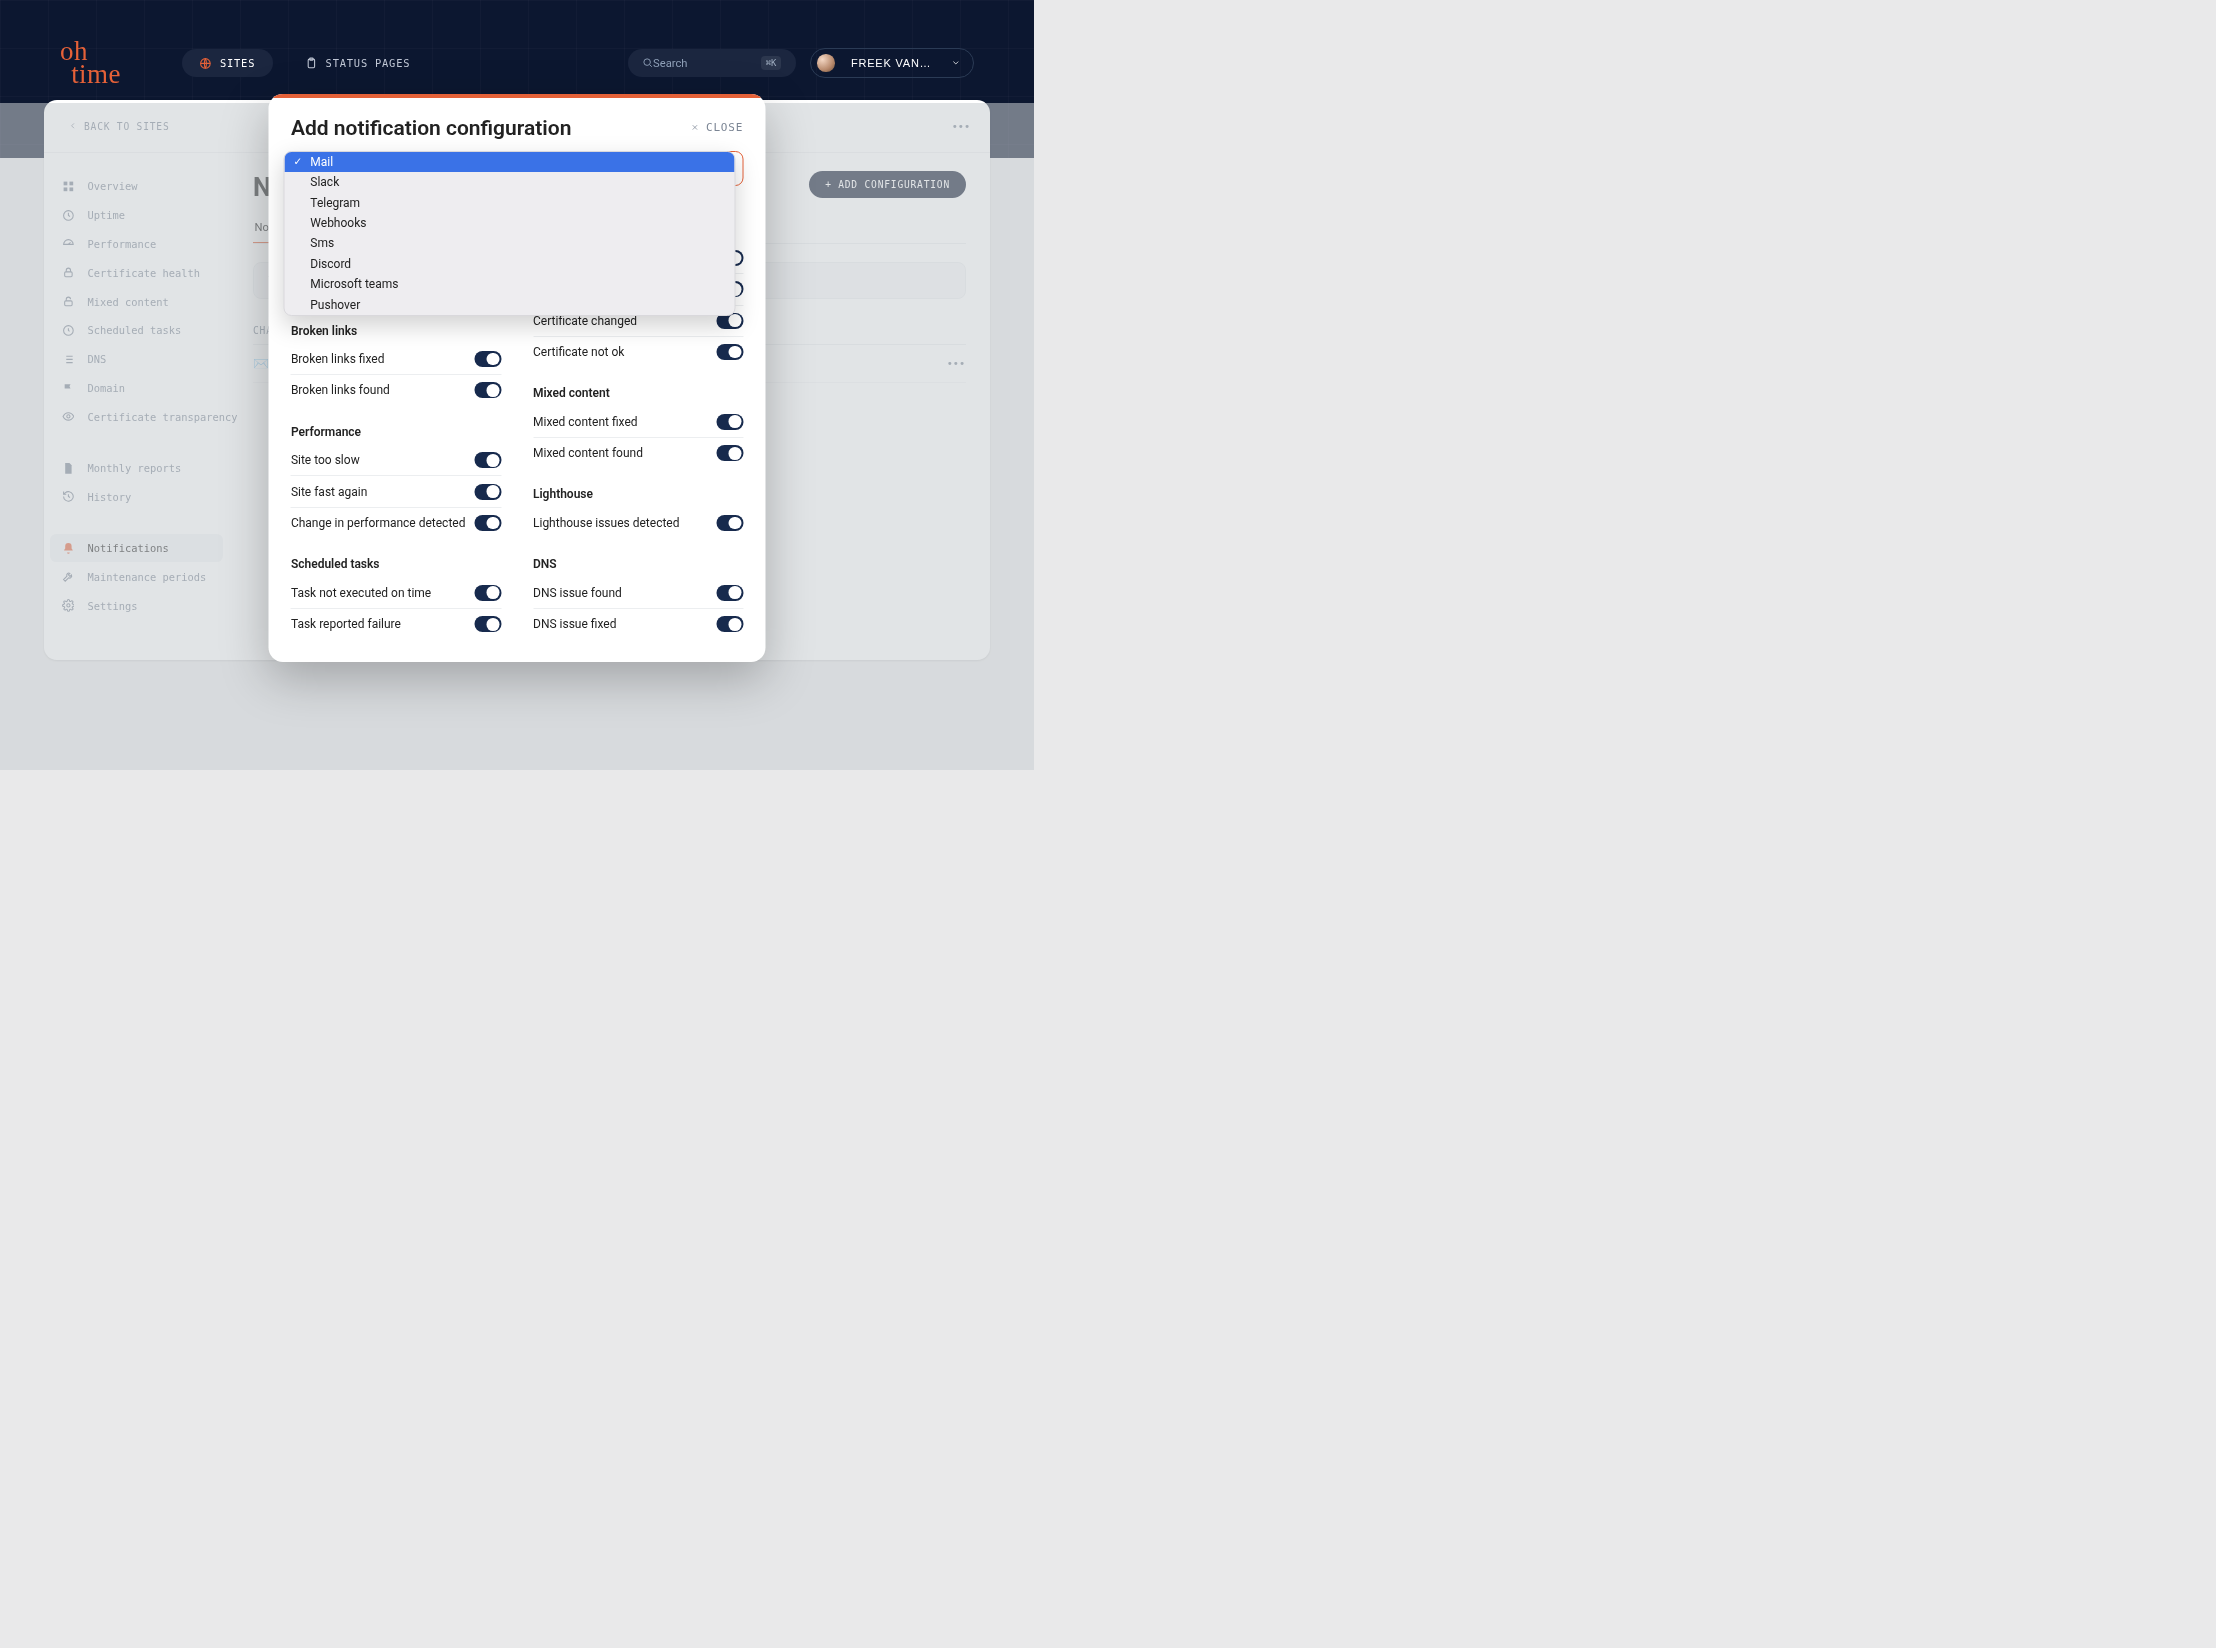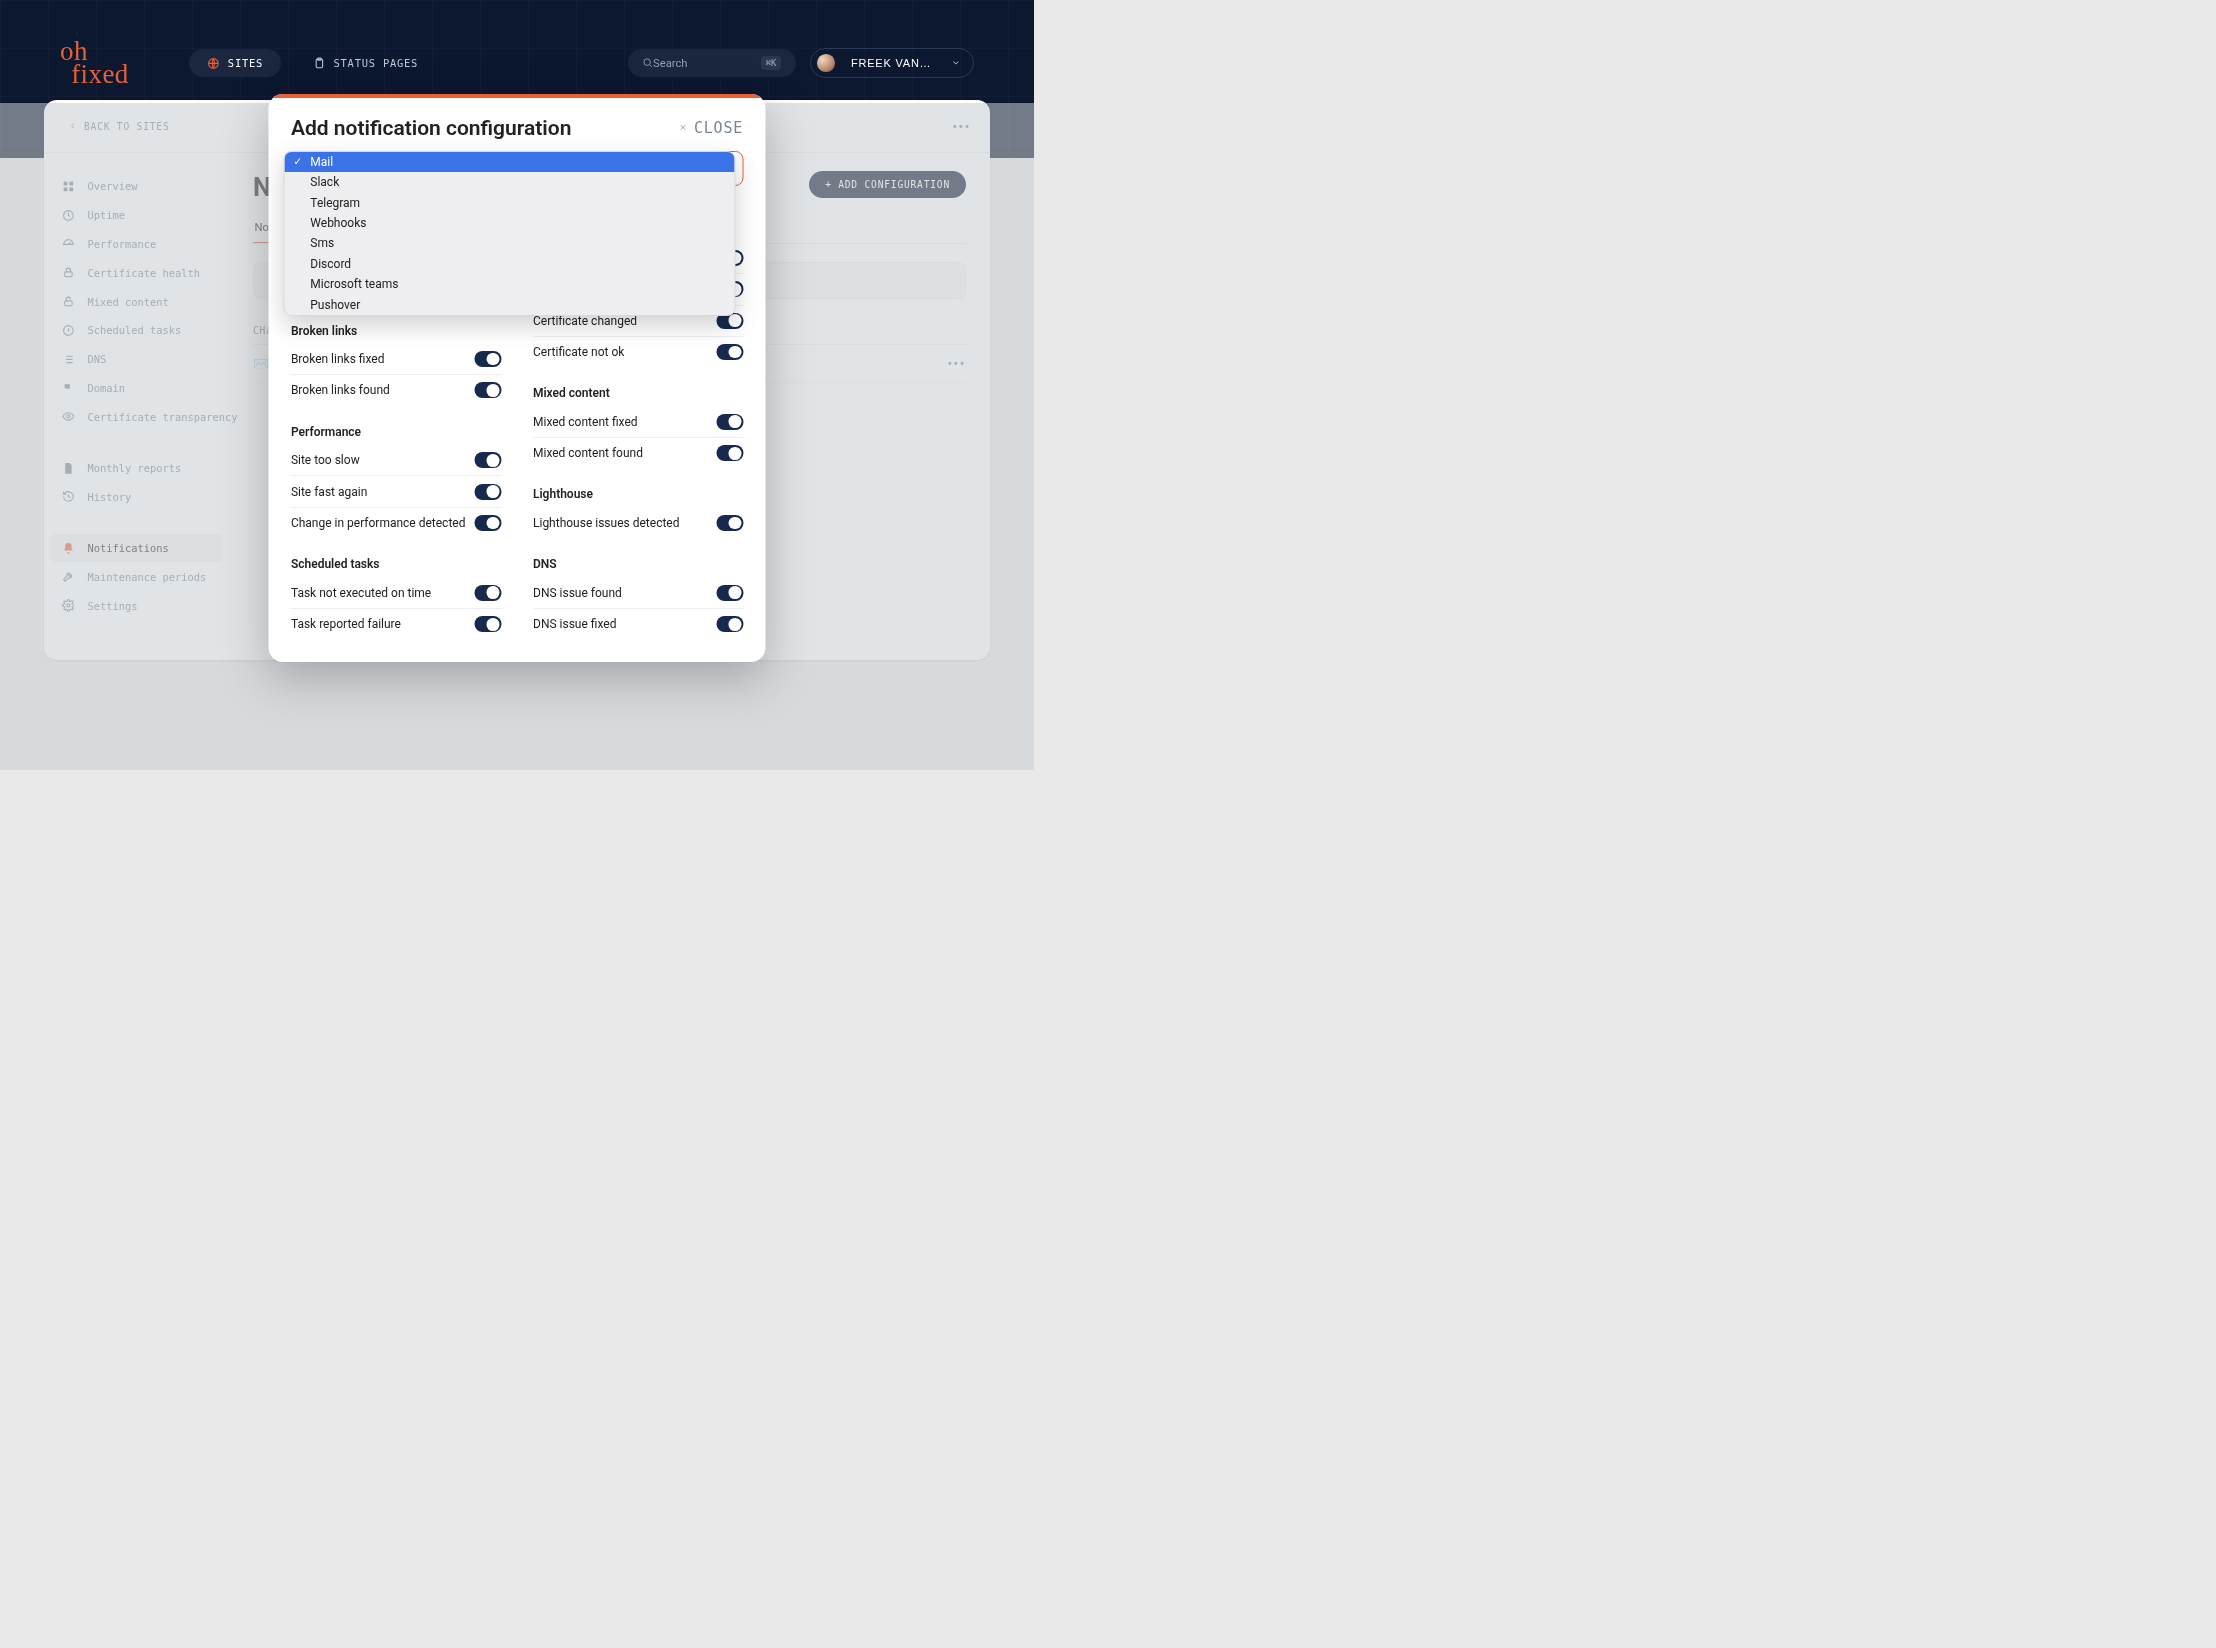--- a/index.html
+++ b/index.html
@@ -150,21 +150,21 @@
     z-index:10;overflow:hidden;
   }
   .modal-accent{height:4px;background:var(--orange)}
   .modal-head{
     display:flex;align-items:center;justify-content:space-between;
     padding:17.6px 22.4px 11.2px
   }
   .modal-title{font-size:21px;font-weight:600;margin:0}
   .close{
     display:inline-flex;align-items:center;gap:6.4px;
-    font-family:ui-monospace,Menlo,Consolas,monospace;font-size:15px;
+    font-family:ui-monospace,Menlo,Consolas,monospace;font-size:11px;
     letter-spacing:0.8px;color:var(--sidebar-text)
   }
   .modal-body{padding:0 22.4px 22.4px}
   .select-wrap{position:relative;margin-bottom:9.6px}
   .select-field{
     width:100%;height:35px;border-radius:8px;border:1.2px solid var(--orange);
     background:#fff;padding:0 11.2px;display:flex;align-items:center
   }
   .dropdown{
     position:absolute;top:0;left:-7.2px;right:8px;
@@ -198,21 +198,21 @@
 </style>
 </head>
 <body>
 
 <div class="viewport">
 
   <div class="topbar topbar-grid">
     <div class="topnav-row">
       <div class="logo">
         <span class="line1">oh</span>
-        <span class="line2">fixed</span>
+        <span class="line2">time</span>
       </div>
       <div style="width:32px"></div>
       <div class="nav-pill active">
         <svg viewBox="0 0 24 24" fill="none" stroke="#e56138" stroke-width="2">
             <circle cx="12" cy="12" r="9"></circle>
             <path d="M3 12h18M12 3c2.5 3 2.5 15 0 18M12 3c-2.5 3-2.5 15 0 18"></path>
           </svg>
         <span>SITES</span>
       </div>
       <div class="nav-pill">

